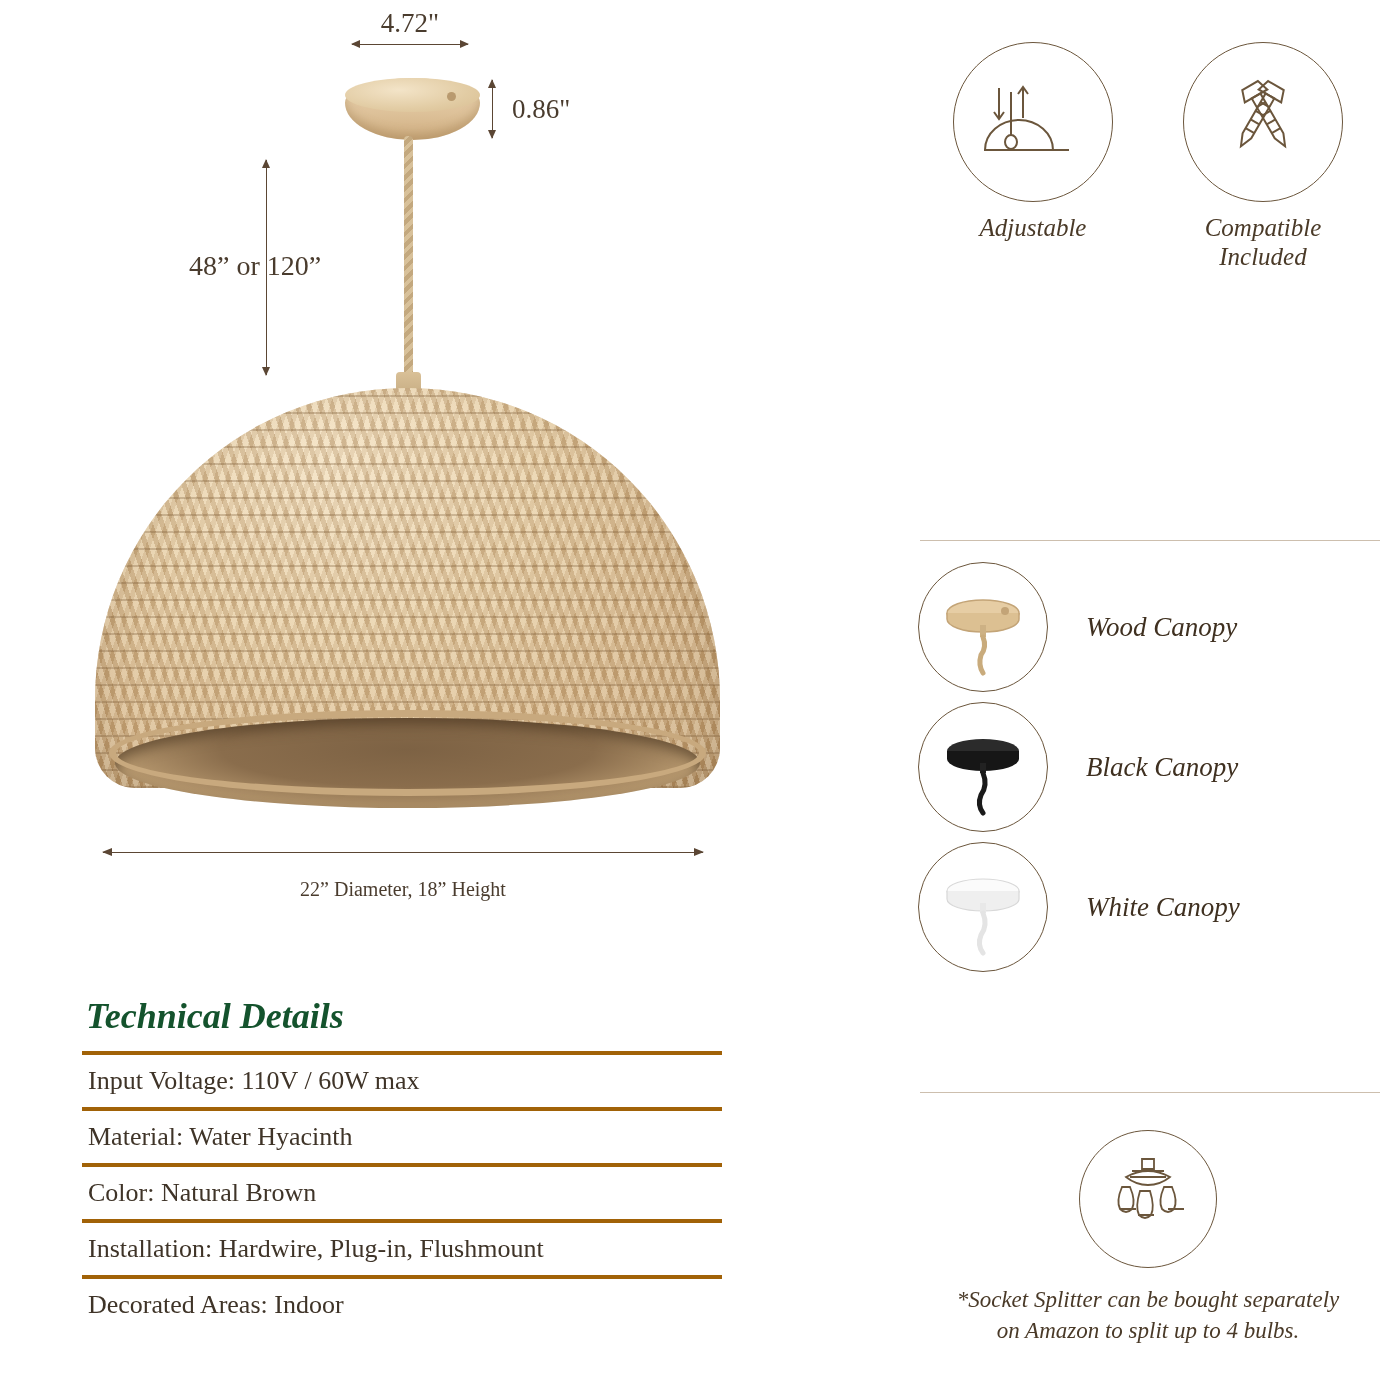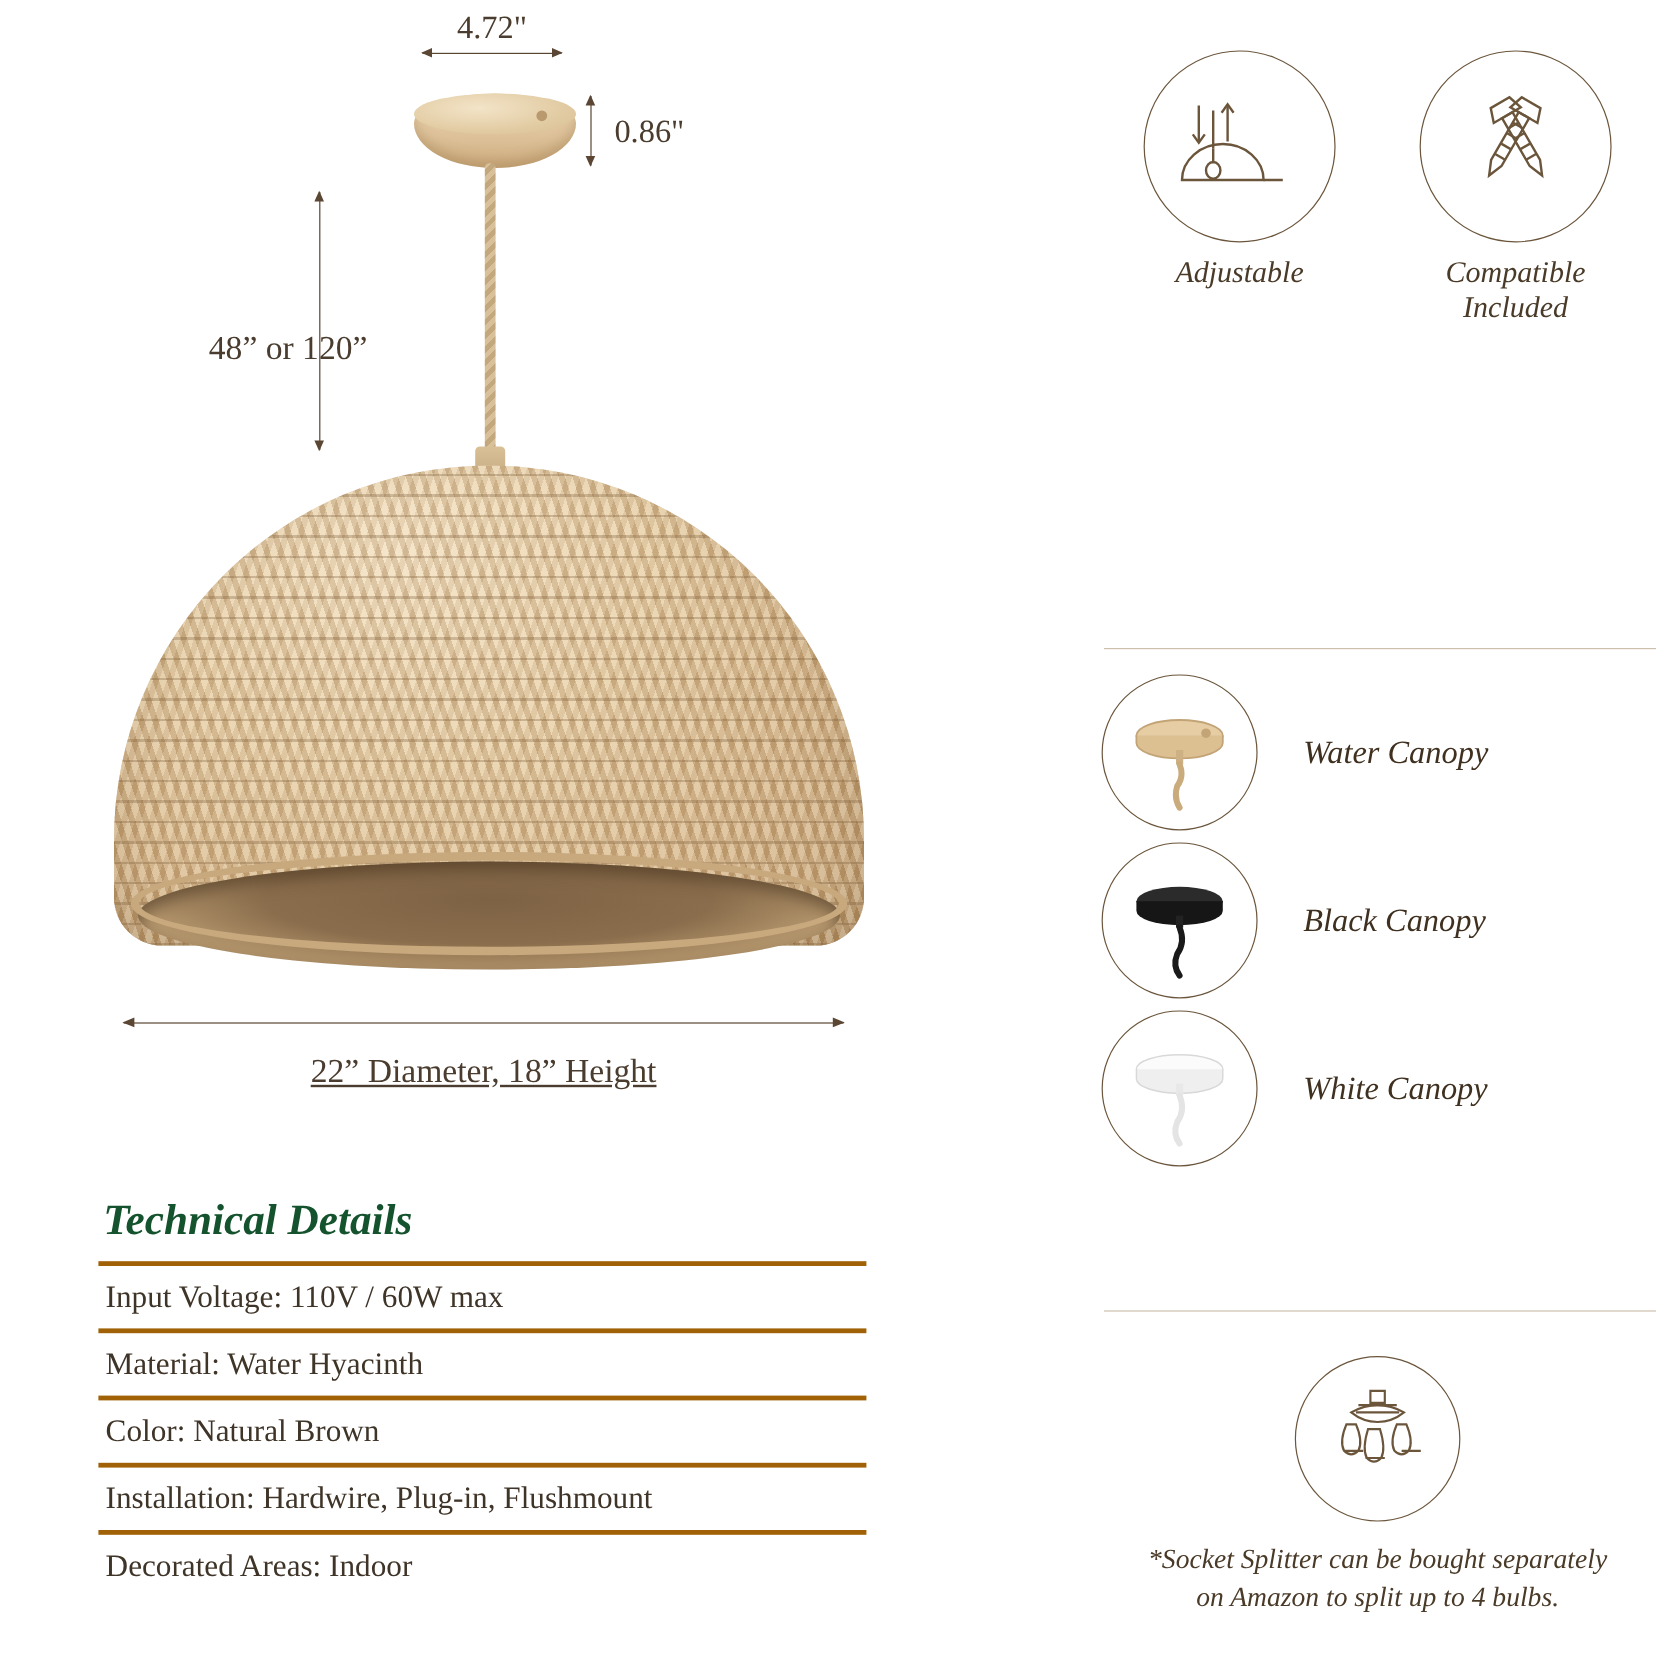--- a/index.html
+++ b/index.html
@@ -52,21 +52,21 @@
   .dim-086:before{top:-1px;border-bottom:9px solid #5b4634;}
   .dim-086:after{bottom:-1px;border-top:9px solid #5b4634;}
   .lbl-086{position:absolute;left:512px;top:94px;font-size:27px;color:#4a3c2e;white-space:nowrap;}
 
   
   .dim-drop{position:absolute;left:266px;top:160px;width:1px;height:215px;background:#5b4634;}
   .dim-drop:before,.dim-drop:after{content:"";position:absolute;left:-4px;width:0;height:0;
     border-left:4px solid transparent;border-right:4px solid transparent;}
   .dim-drop:before{top:-1px;border-bottom:9px solid #5b4634;}
   .dim-drop:after{bottom:-1px;border-top:9px solid #5b4634;}
-  .lbl-drop{position:absolute;left:174px;top:250px;font-size:28px;color:#4a3c2e;white-space:nowrap;margin-top:25px;}
+  .lbl-drop{position:absolute;left:189px;top:250px;font-size:28px;color:#4a3c2e;white-space:nowrap;}
 
   
   .dome-wrap{position:absolute;left:95px;top:388px;width:625px;height:405px;}
   .dome{
     position:absolute;left:0;top:0;width:625px;height:400px;
     border-radius:312px 312px 40px 40px;
     background:
       radial-gradient(ellipse at 38% 18%, #f0ddbd 0%, #e3c99f 38%, #d2b184 68%, #bd9a6d 100%);
     overflow:hidden;
     box-shadow:inset 0 -20px 40px rgba(120,88,52,.35);
@@ -86,21 +86,21 @@
     position:absolute;left:14px;top:322px;width:597px;height:86px;border-radius:50%;
     border:7px solid #c8a97e;box-sizing:border-box;
   }
 
   
   .dim-dia{position:absolute;left:103px;top:852px;width:600px;height:1px;background:#5b4634;}
   .dim-dia:before,.dim-dia:after{content:"";position:absolute;top:-4px;width:0;height:0;
     border-top:4px solid transparent;border-bottom:4px solid transparent;}
   .dim-dia:before{left:-1px;border-right:10px solid #5b4634;}
   .dim-dia:after{right:-1px;border-left:10px solid #5b4634;}
-  .lbl-dia{position:absolute;left:103px;top:878px;width:600px;text-align:center;font-size:28px;color:#4a3c2e;text-decoration:underline;}
+  .lbl-dia{position:absolute;left:103px;top:878px;width:600px;text-align:center;font-size:20px;color:#4a3c2e;}
 
   
   .tech{position:absolute;left:82px;top:995px;width:640px;}
   .tech-title{font-size:36px;font-style:italic;font-weight:bold;color:#14532d;margin:0 0 14px 4px;}
   .tech-row{
     font-size:26px;color:#3f3428;padding:11px 4px 11px 6px;
     border-top:4px solid #a16207;
   }
   .tech-row:first-of-type{border-top:1px solid #b8ab9a;}
 
@@ -232,21 +232,21 @@
       <div class="canopy-item">
         <div class="canopy-circle">
           <svg width="108" height="108" viewBox="0 0 108 108">
             <ellipse cx="54" cy="40" rx="36" ry="13" fill="#e6cda4" stroke="#c3a477" stroke-width="1.5"></ellipse>
             <path d="M18 40 v6 a36 13 0 0 0 72 0 v-6" fill="#dcc092" stroke="#c3a477" stroke-width="1.5"></path>
             <circle cx="76" cy="38" r="4" fill="#c3a477"></circle>
             <rect x="51" y="52" width="6" height="12" fill="#cdb184"></rect>
             <path d="M54 64 q4 10 -2 18 q-3 10 2 18" stroke="#c9ab7c" stroke-width="5" fill="none" stroke-linecap="round"></path>
           </svg>
         </div>
-        <div class="canopy-label">Water Canopy</div>
+        <div class="canopy-label">Wood Canopy</div>
       </div>
 
       <div class="canopy-item">
         <div class="canopy-circle">
           <svg width="108" height="108" viewBox="0 0 108 108">
             <ellipse cx="54" cy="38" rx="36" ry="12" fill="#2b2b2b"></ellipse>
             <path d="M18 38 v8 a36 12 0 0 0 72 0 v-8" fill="#161616"></path>
             <rect x="51" y="50" width="6" height="10" fill="#222"></rect>
             <path d="M54 60 q5 12 -2 22 q-4 10 2 18" stroke="#1a1a1a" stroke-width="5" fill="none" stroke-linecap="round"></path>
           </svg>

